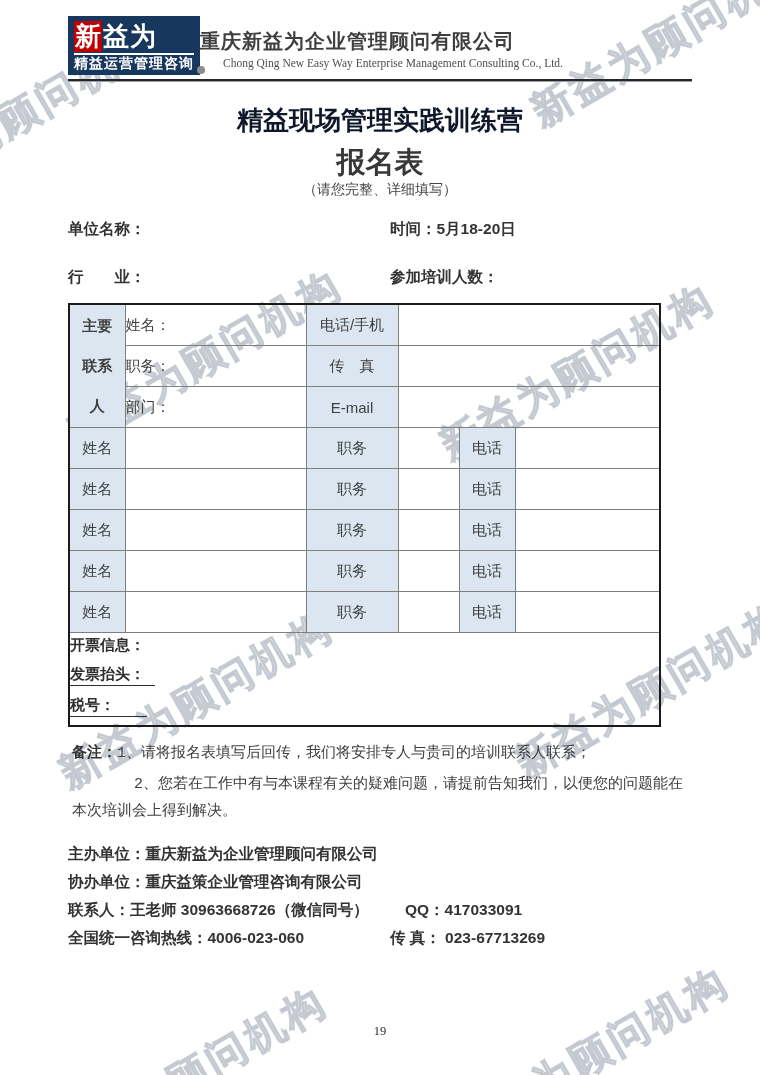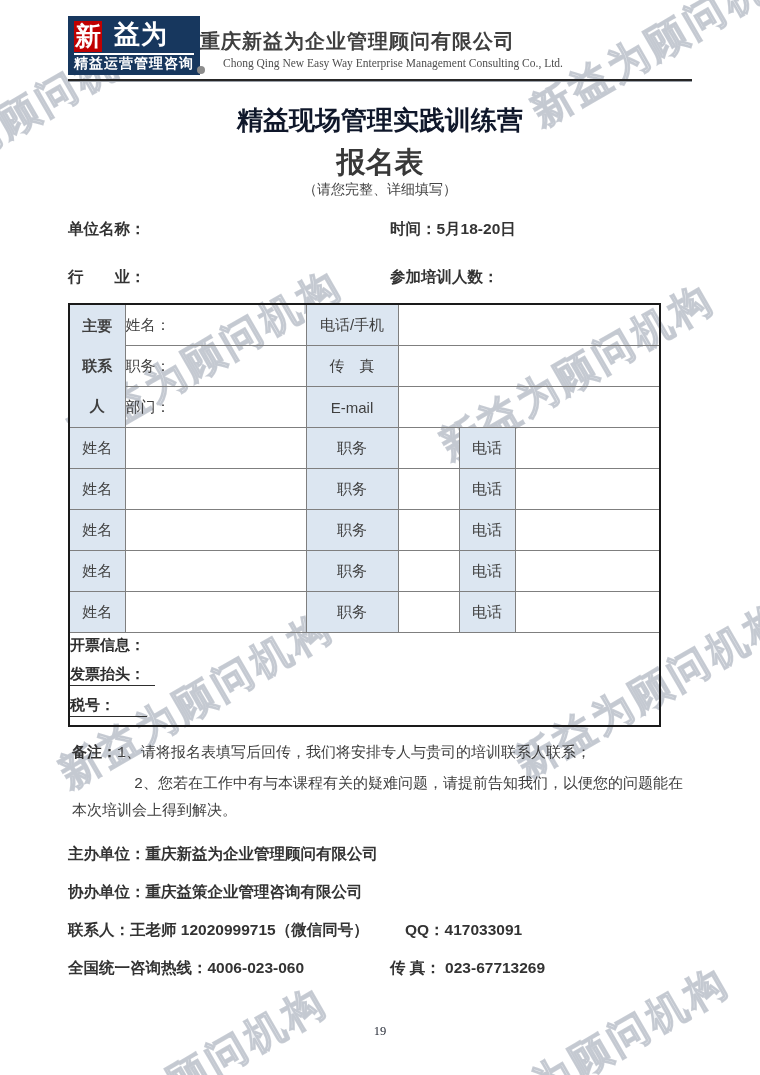--- a/index.html
+++ b/index.html
@@ -16,21 +16,21 @@
   .wm5{left:196px;top:700px}.wm6{left:652px;top:690px}
   .wm7{left:190px;top:1075px}.wm8{left:592px;top:1055px}
 
   
   .content{position:relative;z-index:1;padding:0 68px;}
 
   .hdr{display:flex;align-items:flex-start;padding-top:16px;}
   .logo{position:relative;background:#17375e;color:#fff;padding:5px 6px 4px 6px;flex:none;}
   .logo-top{display:flex;align-items:center;font-weight:bold;font-size:26px;line-height:31px;}
   .logo-xin{background:#c00000;padding:0 1px;}
-  .logo-rest{padding-left:12px;letter-spacing:1px;font-family:Liberation Mono, monospace;}
+  .logo-rest{padding-left:1px;letter-spacing:1px;}
   .logo-divider{height:2px;background:#fff;margin:1px 0 1px;}
   .logo-tagline{font-size:14px;font-weight:bold;letter-spacing:1px;white-space:nowrap;line-height:15px;}
   .logo-dot{position:absolute;right:-5px;bottom:1px;width:8px;height:8px;border-radius:50%;background:#8c8c8c;}
   .hdr-text{flex:1;text-align:left;padding-top:13px;}
   .company-cn{font-size:20px;font-weight:bold;letter-spacing:1px;color:#3f3f3f;line-height:24px;}
   .company-en{font-family:"Liberation Serif",serif;font-size:11.5px;color:#4d4d4d;margin-top:3px;line-height:14px;padding-left:23px;}
   .hdr-rule{margin-top:4px;height:2px;background:#262626;border-bottom:1px solid #9aa0a8;}
 
   .title-1{margin-top:23px;text-align:center;font-size:26px;font-weight:bold;color:#0f172a;line-height:30px;}
   .title-2{margin-top:11px;text-align:center;font-size:29px;font-weight:bold;color:#383838;line-height:32px;}
@@ -56,21 +56,21 @@
   .bill-line:first-child{margin-top:2px;}
   .ul{border-bottom:1.5px solid #2e2e2e;padding-bottom:1px;display:inline-block;}
   .ext14{padding-right:10px;}
   .ext30{padding-right:32px;}
 
   .notes{margin-top:13px;font-size:15px;color:#3d3d3d;line-height:27px;width:624px;}
   .notes p{margin:4px;font-family:Liberation Mono, monospace;}
   .notes .lbl{font-weight:bold;color:#333;}
   .n2{text-indent:62px;}
 
-  .f-line{font-weight:bold;font-size:15.5px;color:#333;margin-top:22px;line-height:16px;display:flex;}
+  .f-line{font-weight:bold;font-size:15.5px;color:#333;margin-top:12px;line-height:16px;display:flex;}
   .f-line.first{margin-top:21px;}
   .w337{width:337px;flex:none;}
   .w322{width:322px;flex:none;}
 
   .page-num{position:absolute;left:0;right:0;bottom:36px;text-align:center;font-family:"Liberation Serif",serif;font-size:12.5px;color:#1f2430;z-index:1;}
 </style>
 </head>
 <body>
 
 <div class="page">
@@ -205,21 +205,21 @@
       <p class="n2">2、您若在工作中有与本课程有关的疑难问题，请提前告知我们，以便您的问题能在本次培训会上得到解决。</p>
     </div>
 
     <div class="f-line first">
         <span>主办单位：重庆新益为企业管理顾问有限公司</span>
       </div>
     <div class="f-line">
         <span>协办单位：重庆益策企业管理咨询有限公司</span>
       </div>
     <div class="f-line">
-      <span class="w337">联系人：王老师 12020999715（微信同号）</span>
+      <span class="w337">联系人：王老师 30963668726（微信同号）</span>
       <span>QQ：417033091</span>
     </div>
     <div class="f-line">
       <span class="w322">全国统一咨询热线：4006-023-060</span>
       <span>传 真： 023-67713269</span>
     </div>
 
   </div>
 
   <div class="page-num">19</div>

